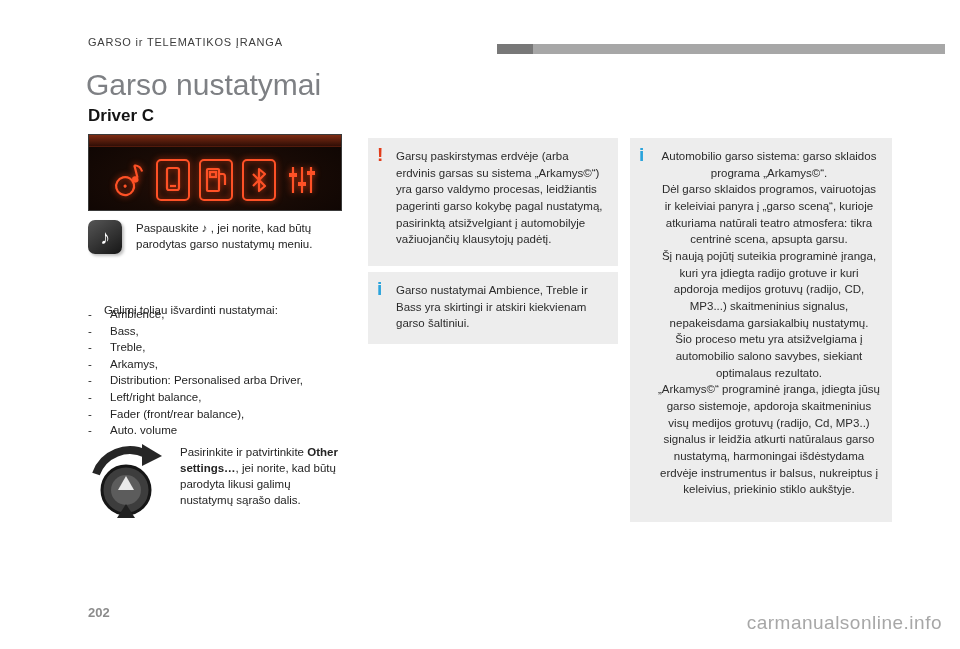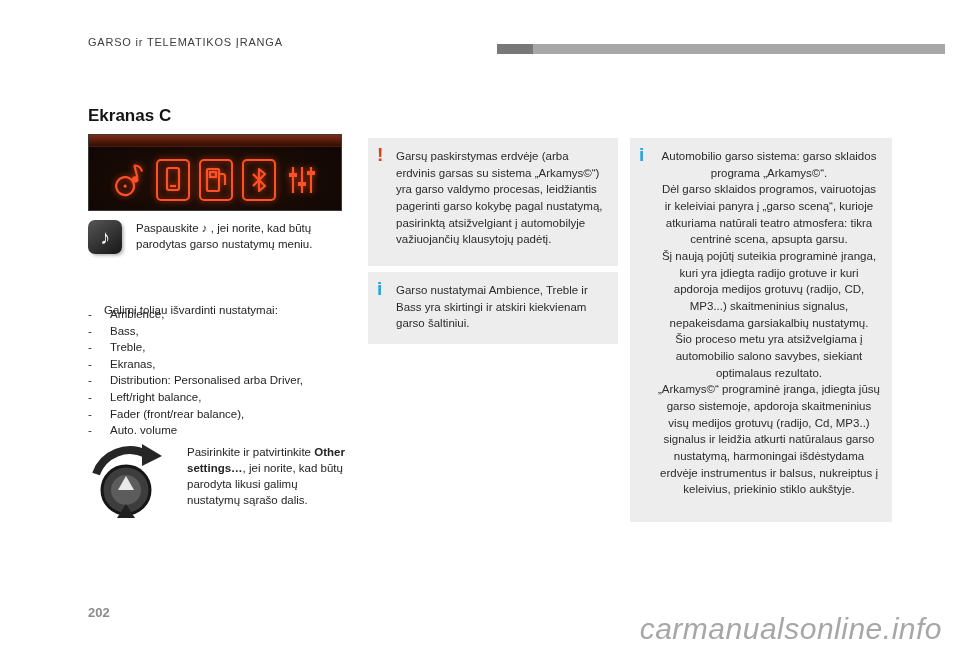--- a/index.html
+++ b/index.html
@@ -51,51 +51,52 @@
     box-shadow:2px 2px 3px rgba(0,0,0,.25);
   }
   .note-icon span{color:#fff;font-size:20px;line-height:1;}
   .tip-text{margin:0;font-size:11.5px;line-height:1.4;color:#242424;}
   .list-intro{position:absolute;left:88px;top:288px;margin:16px;font-size:11.5px;color:#242424;}
   .settings-list{position:absolute;left:88px;top:306px;width:260px;font-size:11.5px;color:#242424;}
   .settings-list .li{display:flex;line-height:16.6px;}
   .settings-list .dash{flex:0 0 22px;}
   .knob-tip{left:88px;top:444px;width:262px;}
   .knob-svg{flex:0 0 84px;margin-right:8px;}
-  .knob-tip .tip-text{width:166px;margin-left:7px;}
+  .knob-tip .tip-text{width:166px;}
   .knob-tip strong{font-weight:700;}
   
   .box{
     position:absolute;background:#ededed;box-sizing:border-box;
     padding:10px 12px 10px 28px;
   }
   .box-icon{position:absolute;left:9px;top:7px;font-size:19px;font-weight:900;line-height:1;}
   .box-icon.warn{color:#e23c1a;}
   .box-icon.info{color:#2aa3dc;}
   .box-text{margin:0;font-size:11.5px;line-height:1.45;color:#2b2b2b;}
   .prelines{white-space:pre-line;text-align:center;}
   .warning-box{left:368px;top:138px;width:250px;min-height:128px;}
   .mid-info-box{left:368px;top:272px;width:250px;min-height:72px;}
   .right-info-box{left:630px;top:138px;width:262px;min-height:384px;}
   .page-number{
     position:absolute;left:88px;top:605px;font-size:13px;font-weight:700;color:#8c8c8c;text-align:center;
   }
   .watermark{
-    position:absolute;right:18px;top:612px;font-size:30px;color:#a7a7a7;letter-spacing:0.5px;font-style:italic;
+    position:absolute;right:18px;top:612px;font-size:19px;color:#a7a7a7;letter-spacing:0.5px;
   }
 </style>
 </head>
 <body>
 
 <div class="page">
 
   <div class="section-label">GARSO ir TELEMATIKOS ĮRANGA</div>
   <div class="top-bar"></div>
 
-  <h2 class="page-subtitle">Ekranas C</h2>
+  <h1 class="page-title">Garso nustatymai</h1>
+  <h2 class="page-subtitle">Driver C</h2>
 
   <div class="display-panel">
     <div class="display-topbar"></div>
     <div class="display-icons">
       <svg class="dicon" width="36" height="42" viewBox="0 0 36 42">
         <g transform="rotate(-14 18 22)" stroke="#ff5126" stroke-width="2.2" fill="none">
           <circle cx="13" cy="26" r="9"></circle>
           <circle cx="13" cy="26" r="1.6" fill="#ff5126" stroke="none"></circle>
           <path d="M27 8 v13"></path>
           <path d="M27 8 q6 2 6 8"></path>
@@ -154,21 +155,21 @@
     <div class="li">
         <span class="dash">-</span>
         <span>Bass,</span>
       </div>
     <div class="li">
         <span class="dash">-</span>
         <span>Treble,</span>
       </div>
     <div class="li">
         <span class="dash">-</span>
-        <span>Ekranas,</span>
+        <span>Arkamys,</span>
       </div>
     <div class="li">
         <span class="dash">-</span>
         <span>Distribution: Personalised arba Driver,</span>
       </div>
     <div class="li">
         <span class="dash">-</span>
         <span>Left/right balance,</span>
       </div>
     <div class="li">

